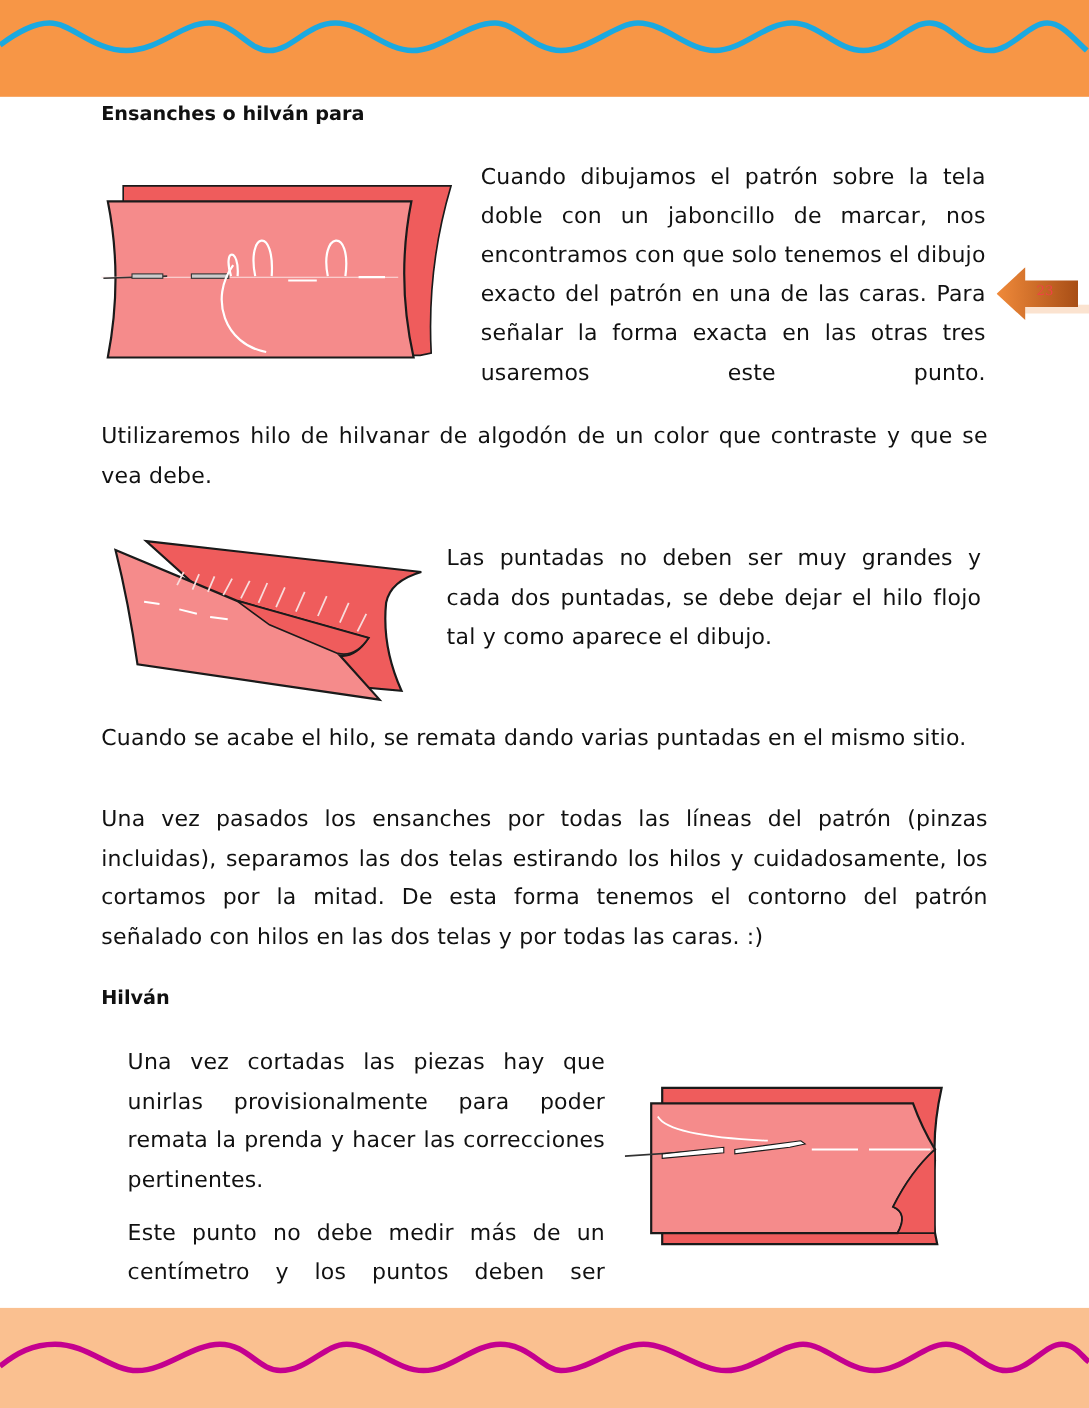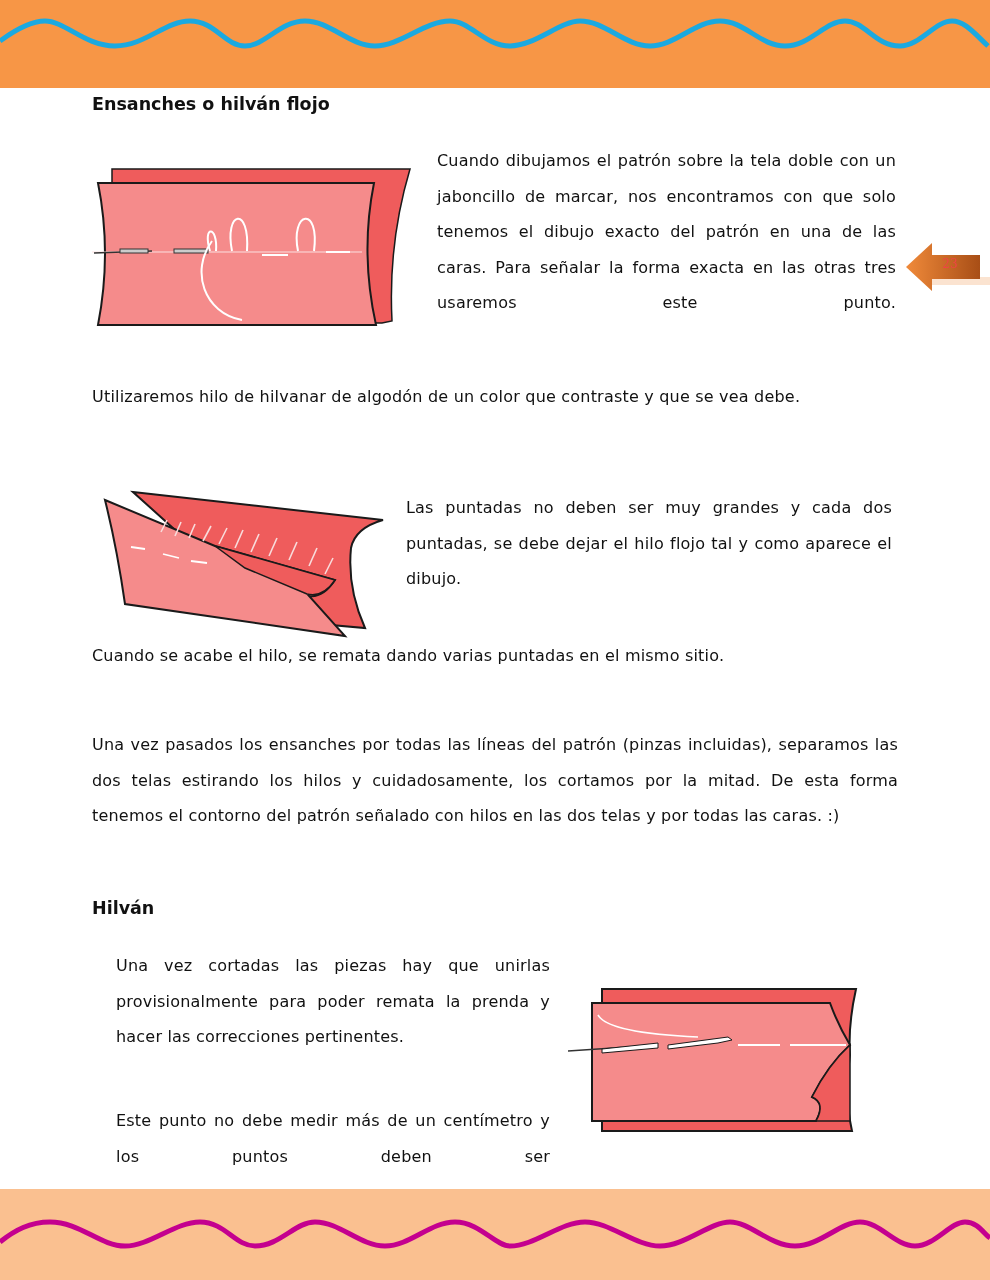--- a/index.html
+++ b/index.html
@@ -15,21 +15,21 @@
     }
     .footer-band {
       position: absolute; left: 0; top: 1189px; width: 990px; height: 91px;
       background: #fac090;
     }
     .wave { position: absolute; left: 0; width: 990px; }
     .heading {
       position: absolute; font-weight: bold; font-size: 17.5px; margin: 0;
     }
     .para {
-      position: absolute; font-size: 16px; line-height: 35.5px; margin: 0;
+      position: absolute; font-size: 20px; line-height: 35.5px; margin: 0;
       text-align: justify; letter-spacing: 0.2px;
     }
     .para.last-left { text-align-last: left; }
     .para.justify-all { text-align-last: justify; }
     .page-badge {
       position: absolute; left: 906px; top: 243px; width: 84px; height: 50px;
     }
     .page-num {
       position: absolute; left: 930px; top: 257px; width: 40px; text-align: center;
       font-family: "DejaVu Serif", serif; font-size: 12px; color: #ef4444;
@@ -49,21 +49,21 @@
     <linearGradient id="bg1" x1="0" x2="1" y1="0" y2="0">
       <stop offset="0" stop-color="#f08a3a"></stop>
       <stop offset="1" stop-color="#a84e16"></stop>
     </linearGradient>
   </defs>
   <rect x="26" y="34" width="58" height="8" fill="#fbe3d0"></rect>
   <polygon points="0,24 26,0 26,12 74,12 74,36 26,36 26,48" fill="url(#bg1)"></polygon>
 </svg>
 <div class="page-num" data-name="page-number">23</div>
 
-<h2 class="heading" style="left:92px;top:94px" data-name="section-heading-ensanches">Ensanches o hilván flojo</h2>
+<h2 class="heading" style="left:92px;top:94px" data-name="section-heading-ensanches">Ensanches o hilván para</h2>
 
 <svg class="illus" style="left:92px;top:163px;width:320px;height:170px" viewBox="0 0 320 170" data-name="illustration-loose-basting">
   <path d="M20,6 L318,6 Q296,80 300,158 L290,160 L20,160 Z" fill="#ef5c5c" stroke="#1a1a1a" stroke-width="1.5"></path>
   <path d="M6,20 L282,20 Q268,90 284,162 L6,162 Q20,90 6,20 Z" fill="#f58b8b" stroke="#1a1a1a" stroke-width="2"></path>
   <line x1="0" y1="89" x2="270" y2="89" stroke="#fbe0e0" stroke-width="1"></line>
   <line x1="2" y1="90" x2="60" y2="88" stroke="#333" stroke-width="1.5"></line>
   <rect x="28" y="86" width="28" height="4" fill="#ccc" stroke="#333" stroke-width="1"></rect>
   <rect x="82" y="86" width="34" height="4" fill="#ccc" stroke="#333" stroke-width="1"></rect>
   <path d="M118,88 C110,62 126,62 124,88" fill="none" stroke="#fff" stroke-width="2"></path>
   <path d="M120,78 C98,108 112,150 150,157" fill="none" stroke="#fff" stroke-width="2"></path>
@@ -102,21 +102,21 @@
   </g>
   <g stroke="#fff" stroke-width="1.8">
     <line x1="36" y1="69" x2="50" y2="71"></line>
     <line x1="68" y1="76" x2="84" y2="80"></line>
     <line x1="96" y1="83" x2="112" y2="85"></line>
   </g>
 </svg>
 
 <p class="para last-left" style="left:406px;top:490px;width:486px" data-name="paragraph-stitches">Las puntadas no deben ser muy grandes y cada dos puntadas, se debe dejar el hilo flojo tal y como aparece el dibujo.</p>
 
-<p class="para last-left" style="left:92px;top:638px;width:806px" data-name="paragraph-finish">Cuando se acabe el hilo, se remata dando varias puntadas en el mismo sitio.</p>
+<p class="para last-left" style="left:92px;top:653px;width:806px" data-name="paragraph-finish">Cuando se acabe el hilo, se remata dando varias puntadas en el mismo sitio.</p>
 
 <p class="para last-left" style="left:92px;top:727px;width:806px" data-name="paragraph-separate">Una vez pasados los ensanches por todas las líneas del patrón (pinzas incluidas), separamos las dos telas estirando los hilos y cuidadosamente, los cortamos por la mitad. De esta forma tenemos el contorno del patrón señalado con hilos en las dos telas y por todas las caras. :)</p>
 
 <h2 class="heading" style="left:92px;top:898px" data-name="section-heading-hilvan">Hilván</h2>
 
 <p class="para last-left" style="left:116px;top:948px;width:434px" data-name="paragraph-hilvan-1">Una vez cortadas las piezas hay que unirlas provisionalmente para poder remata la prenda y hacer las correcciones pertinentes.</p>
 
 <p class="para justify-all" style="left:116px;top:1103px;width:434px" data-name="paragraph-hilvan-2">Este punto no debe medir más de un centímetro y los puntos deben ser</p>
 
 <svg class="illus" style="left:568px;top:985px;width:292px;height:150px" viewBox="0 0 292 150" data-name="illustration-basting-with-needle">

